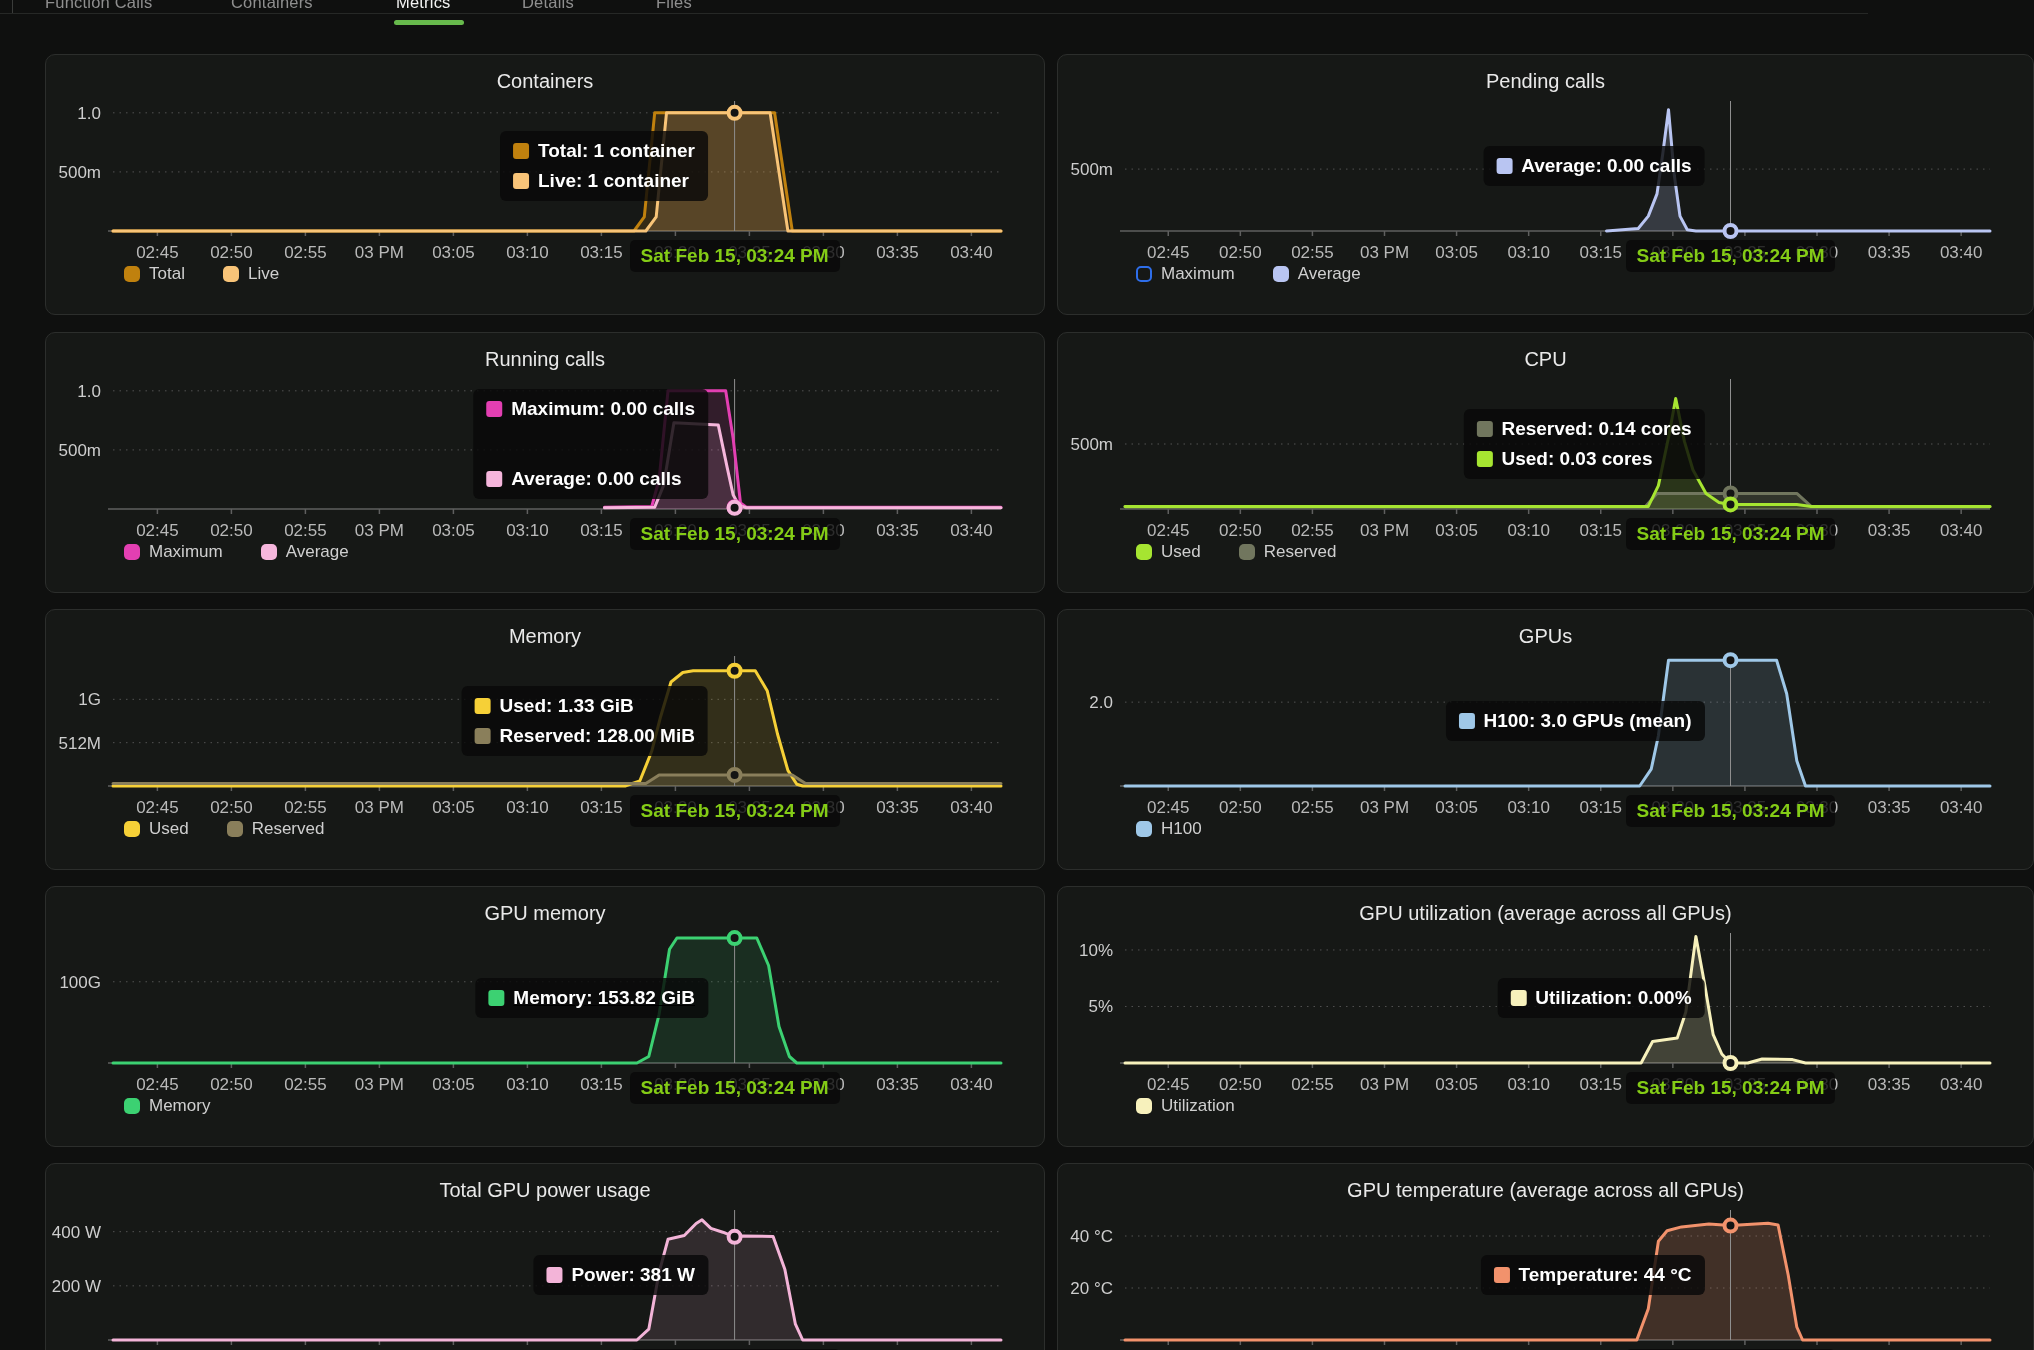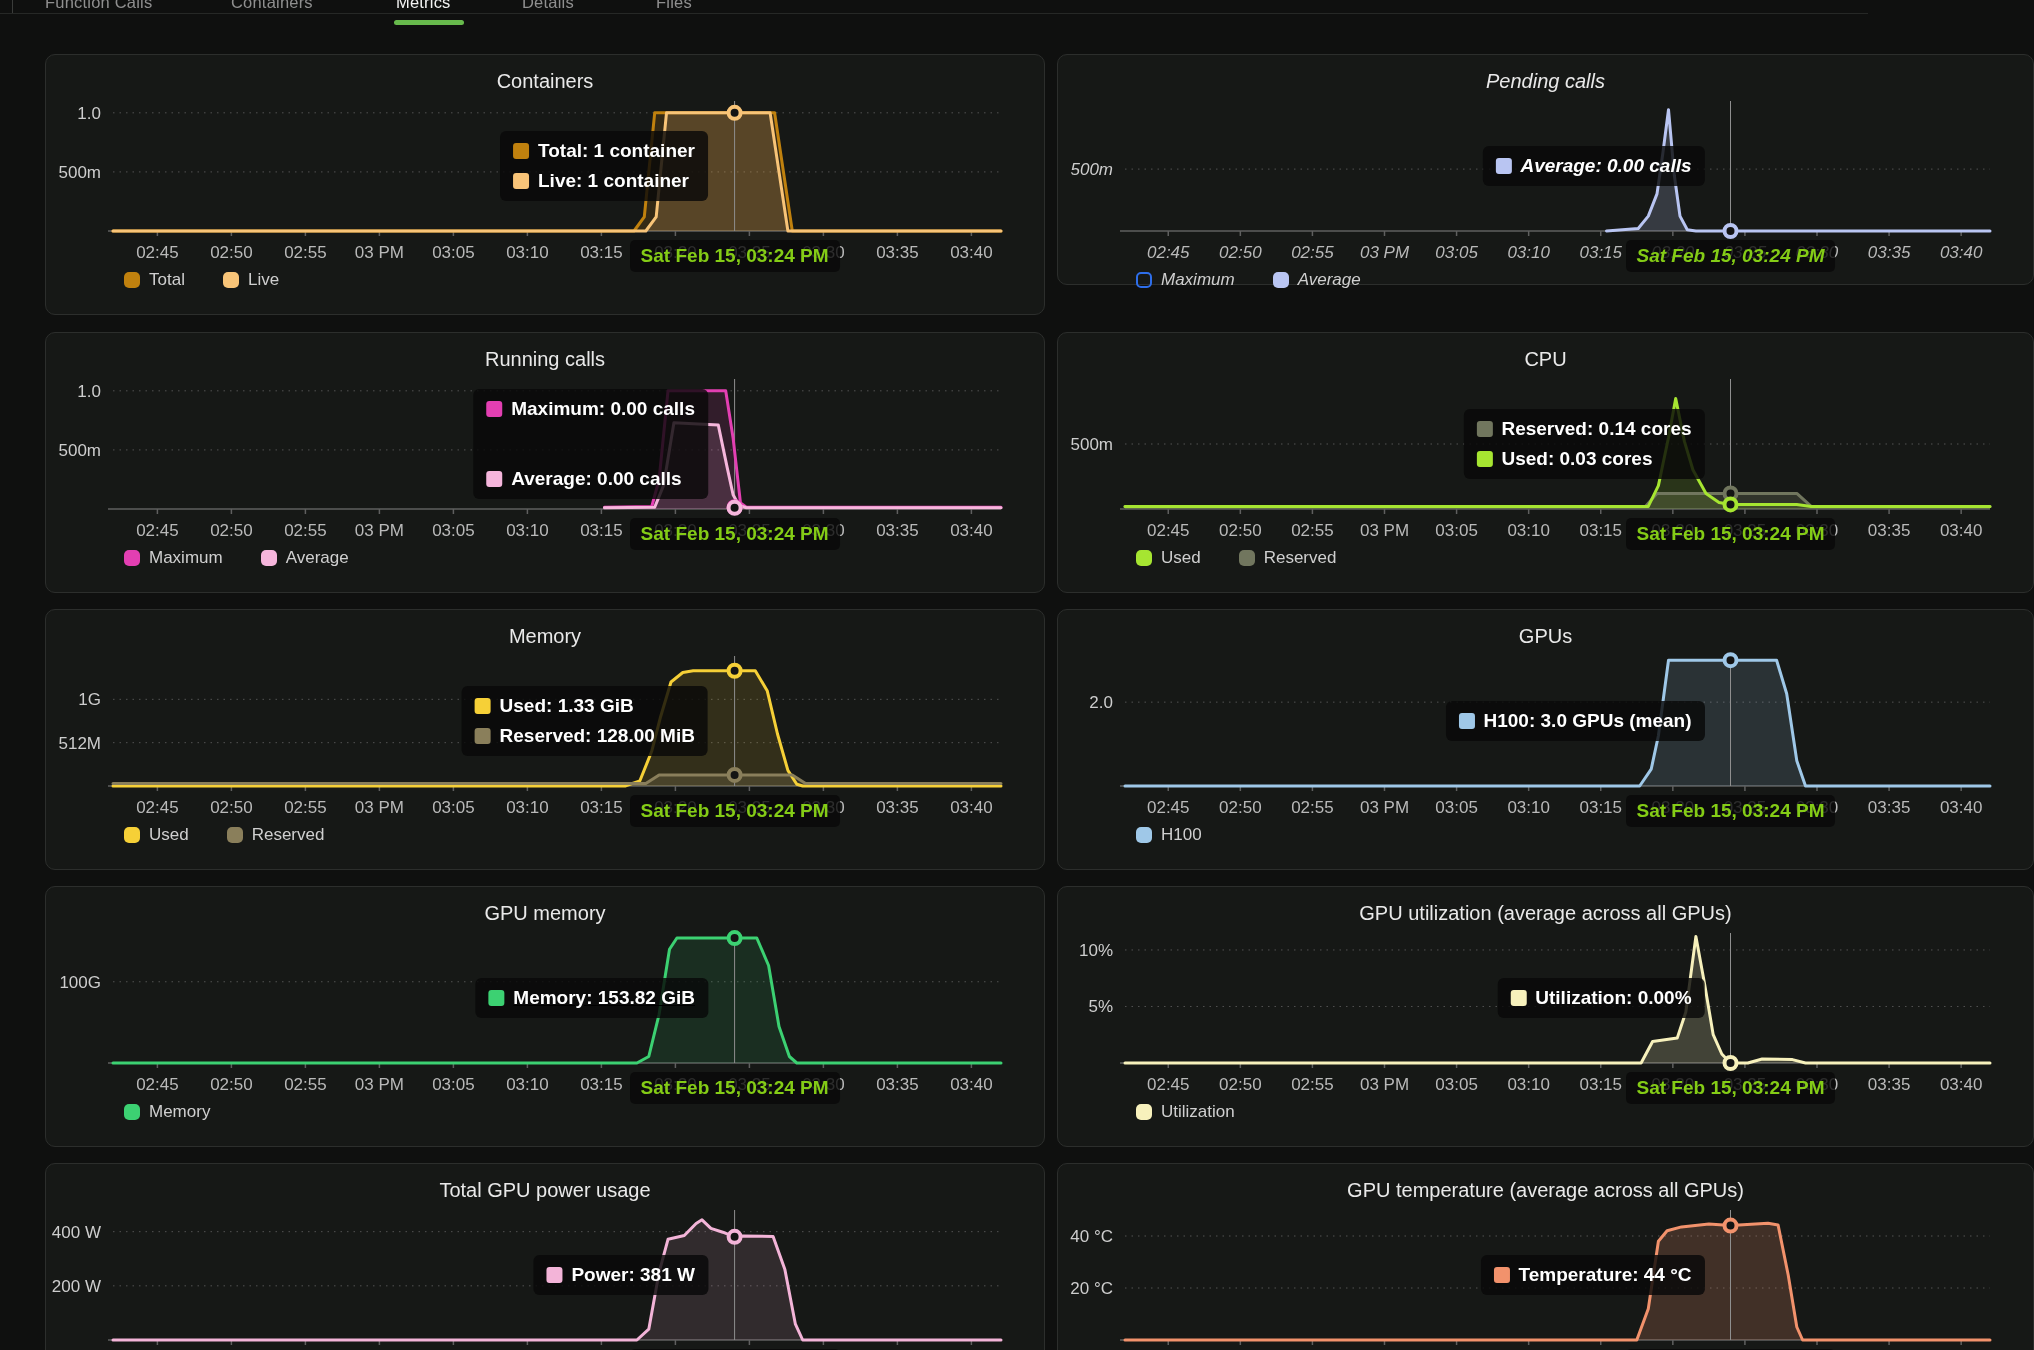--- a/index.html
+++ b/index.html
@@ -17,21 +17,21 @@
   .left-edge{position:absolute;left:12px;top:0;width:1px;height:13px;background:#3a3c3a;}
 
   
   .card{position:absolute;background:#161816;border:1px solid #2c2e2c;border-radius:10px;box-sizing:border-box;}
   .card-title{position:absolute;top:15px;left:0;width:100%;text-align:center;color:#e9e9e9;font-size:20px;font-weight:500;}
   svg.plot{position:absolute;left:0;top:0;display:block;}
   .tooltip{position:absolute;background:rgba(9,9,9,.82);border-radius:6px;padding:9px 13px;display:flex;flex-direction:column;gap:8px;z-index:3;pointer-events:none;}
   .tt-line{display:flex;align-items:center;gap:9px;white-space:nowrap;color:#fff;font-size:19px;font-weight:bold;}
   .tt-swatch{width:16px;height:16px;border-radius:3px;flex:none;}
   .pill{position:absolute;background:rgba(9,9,9,.8);border-radius:5px;padding:5px 11px;color:#84cc16;font-size:19px;font-weight:bold;white-space:nowrap;transform:translateX(-50%);z-index:3;pointer-events:none;}
-  .legend{position:absolute;left:78px;top:215px;display:flex;gap:38px;}
+  .legend{position:absolute;left:78px;top:209px;display:flex;gap:38px;}
   .leg-item{display:flex;align-items:center;gap:9px;color:#cfcfcf;font-size:17px;cursor:pointer;}
   .leg-swatch{width:16px;height:16px;border-radius:5px;flex:none;}
   .leg-swatch.hollow{background:transparent !important;box-sizing:border-box;}
 </style>
 </head>
 <body>
 
 <div class="tabbar">
   <div class="left-edge"></div>
   <div class="tab-divider"></div>
@@ -100,21 +100,21 @@
         <div class="leg-item">
           <span class="leg-swatch" style="background: rgb(192, 129, 14);"></span>
           <span>Total</span>
         </div>
         <div class="leg-item">
           <span class="leg-swatch" style="background: rgb(248, 196, 120);"></span>
           <span>Live</span>
         </div>
       </div>
     </div>
-    <div class="card" style="left: 1057px; top: 54px; width: 977px; height: 231px; font-style: italic;">
+    <div class="card" style="left: 1057px; top: 54px; width: 977px; height: 261px;">
       <div class="card-title">Pending calls</div>
       <svg class="plot" width="977" height="261" viewBox="0 0 977 261">
         <line x1="67" y1="114.0952380952381" x2="932" y2="114.0952380952381" stroke="#525252" stroke-width="1" stroke-dasharray="1.5 5"></line>
         <text x="55" y="120.0952380952381" text-anchor="end" fill="#cdcdcd" font-size="17px" font-family="&quot;Liberation Sans&quot;, sans-serif">500m</text>
         <line x1="62" y1="176" x2="932" y2="176" stroke="#5f5f5f" stroke-width="1.5"></line>
         <line x1="110.25" y1="176" x2="110.25" y2="181" stroke="#5f5f5f" stroke-width="1.5"></line>
         <text x="110.25" y="203" text-anchor="middle" fill="#b9b9b9" font-size="17px" font-family="&quot;Liberation Sans&quot;, sans-serif">02:45</text>
         <line x1="182.33333333333331" y1="176" x2="182.33333333333331" y2="181" stroke="#5f5f5f" stroke-width="1.5"></line>
         <text x="182.33333333333331" y="203" text-anchor="middle" fill="#b9b9b9" font-size="17px" font-family="&quot;Liberation Sans&quot;, sans-serif">02:50</text>
         <line x1="254.41666666666669" y1="176" x2="254.41666666666669" y2="181" stroke="#5f5f5f" stroke-width="1.5"></line>

